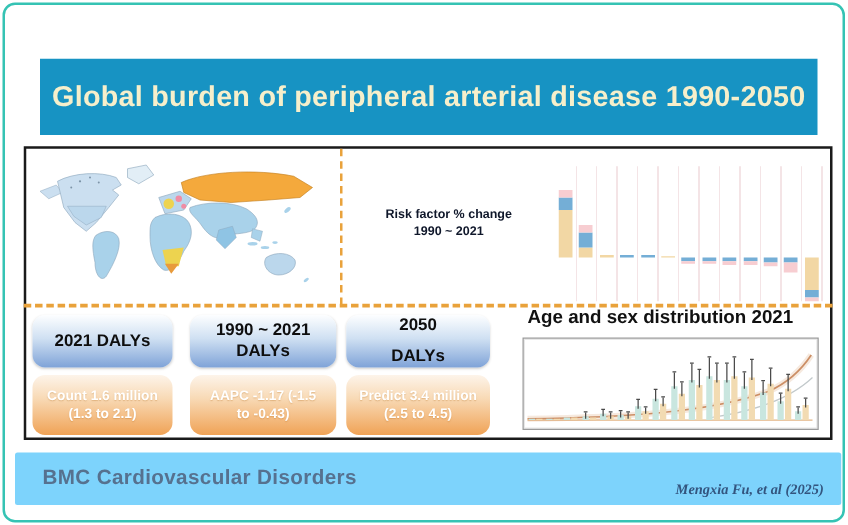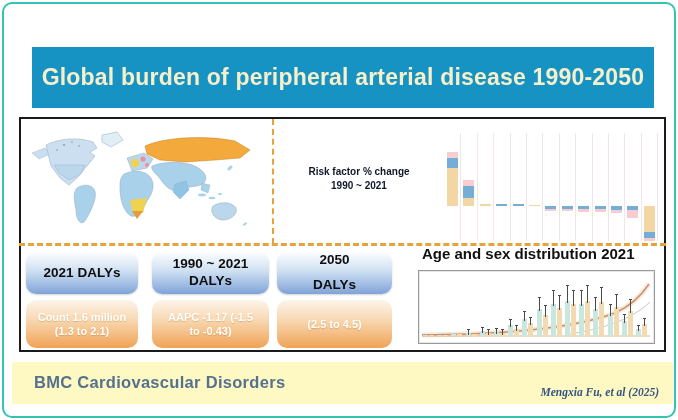--- a/index.html
+++ b/index.html
@@ -31,21 +31,21 @@
   .pill-orange{background:linear-gradient(to bottom,#fdf4ea 0%,#f8d9b4 40%,#f0a356 100%);
                color:#ffffff;font-weight:bold;font-size:11px;line-height:1.3;
                text-shadow:0 1px 1px rgba(180,110,30,.35);}
   .pill span{display:block;}
   .agesex-title{position:absolute;left:401px;top:126px;width:240px;font-size:15px;font-weight:bold;color:#111;}
   .agesex-panel{position:absolute;left:397px;top:151px;width:237px;height:74px;background:#fff;
                 border:1px solid #9a9a9a;box-shadow:inset 0 0 0 1px #e8e8e8;}
   .as-bar{position:absolute;bottom:7px;}
   .as-whisk{position:absolute;width:1px;background:#4a4a4a;}
   .as-cap{position:absolute;height:1px;width:3px;background:#4a4a4a;}
-  .footer{position:absolute;left:8px;top:358px;width:661px;height:42px;background:#fef9c3;border-radius:2px;}
+  .footer{position:absolute;left:8px;top:358px;width:661px;height:42px;background:#7dd3fc;border-radius:2px;}
   .journal{position:absolute;left:22px;top:11px;font-size:16.5px;font-weight:bold;color:#56718F;letter-spacing:.3px;}
   .citation{position:absolute;right:14px;bottom:6px;font-family:"Liberation Serif", serif;
             font-style:italic;font-weight:bold;font-size:11.5px;color:#33557F;}
 </style>
 </head>
 <body>
 
 <div class="stage">
   <div class="card">
 
@@ -150,20 +150,21 @@
 
       <div class="pill pill-orange" style="left:5px;top:181px;width:112px;height:48px;">
         <span>Count 1.6 million</span>
         <span>(1.3 to 2.1)</span>
       </div>
       <div class="pill pill-orange" style="left:131px;top:181px;width:117px;height:48px;">
         <span>AAPC -1.17 (-1.5</span>
         <span>to -0.43)</span>
       </div>
       <div class="pill pill-orange" style="left:256px;top:181px;width:115px;height:48px;">
+        <span>Predict 3.4 million</span>
         <span>(2.5 to 4.5)</span>
       </div>
 
       <div class="agesex-title">Age and sex distribution 2021</div>
 
       <div class="agesex-panel" id="agesex-panel">
         <svg width="235" height="72" viewBox="0 0 235 72" style="position:absolute;left:0;top:0;">
           <line x1="3" y1="65" x2="231" y2="65" stroke="#E3B585" stroke-width="1"></line>
           <path d="M3,64 C80,63 150,59 196,42 C214,34 224,22 230,13" fill="none" stroke="#D49A6A" stroke-width="5" opacity="0.22"></path>
           <path d="M3,64 C80,63 150,59 196,42 C214,34 224,22 230,13" fill="none" stroke="#CC8F66" stroke-width="1.4"></path>

